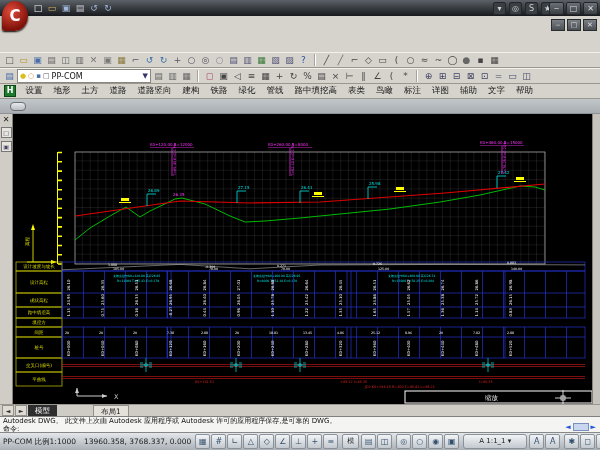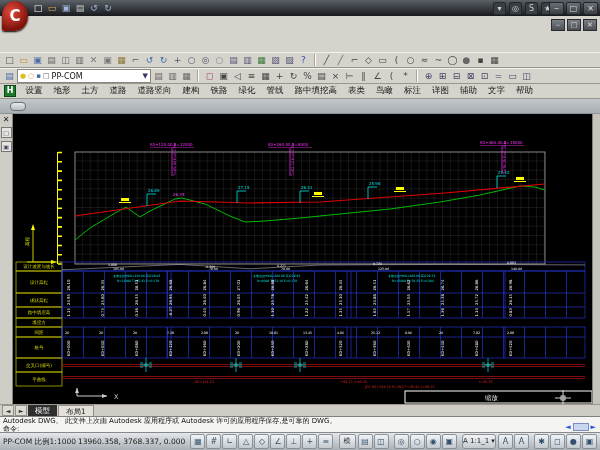--- a/index.html
+++ b/index.html
@@ -57,37 +57,37 @@
   #dock .dx{font-size:8px;color:#222;line-height:8px;}
   #dock .di{width:9px;height:9px;border:1px solid #777;background:#e8e5de;font-size:6px;line-height:9px;text-align:center;color:#446;}
   #canvas{position:absolute;left:13px;top:0;}
   #rborder{position:absolute;right:0;top:0;width:7px;height:290px;background:#c6c3bc;border-left:1px solid #86837c;}
 
   
   #tabsbar{top:404px;height:12px;background:#cfccc5;border-top:1px solid #9a978f;padding-left:2px;gap:1px;}
   .navb{width:10px;height:9px;font-size:6px;line-height:9px;text-align:center;color:#333;background:#dedbd4;border:1px solid #93908a;}
   .mtab{font-size:7.5px;padding:0 7px;height:11px;line-height:11px;}
   .mtab.on{background:#2e2e2e;color:#fff;}
-  .mtab.off{background:#e4e1da;color:#222;border:1px solid #93908a;border-bottom:none;}
+  .mtab.off{background:#e4e1da;color:#222;border:1px solid #93908a;border-bottom:none;margin-left:35px;}
 
   
   #command{top:416px;height:16px;background:#f4f4f2;border-top:1px solid #808080;flex-direction:column;align-items:flex-start;justify-content:center;padding-left:3px;}
   #command .cline{font-size:7px;color:#111;line-height:8px;white-space:nowrap;}
   #cmdscroll{position:absolute;right:4px;bottom:1px;display:flex;gap:2px;align-items:center;}
   #cmdscroll .ar{color:#2255dd;font-size:7px;line-height:7px;}
   #cmdscroll .bx{width:14px;height:6px;background:#c9d6ef;border:1px solid #7a8fc0;}
 
   
   #statusbar{top:432px;height:18px;background:linear-gradient(#e3e7ea,#aab0b7);border-top:1px solid #888;padding:0 3px;gap:2px;}
   #statusbar .stext{font-size:7.5px;color:#1a1a1a;white-space:nowrap;}
-  #coords{}
+  #coords{margin-left:6px;}
   .stbtn{width:13px;height:13px;font-size:8px;line-height:13px;text-align:center;color:#33506e;background:linear-gradient(#f2f4f6,#c3c9cf);border:1px solid #8b9198;border-radius:2px;}
   .stgap{width:6px;}
   #modelbtn{font-size:7px;padding:0 4px;height:13px;line-height:13px;color:#222;background:linear-gradient(#f2f4f6,#c3c9cf);border:1px solid #8b9198;border-radius:2px;}
-  #annscale{font-size:7px;color:#222;padding:0 0;height:13px;line-height:13px;background:linear-gradient(#f2f4f6,#c3c9cf);border:1px solid #8b9198;border-radius:3px;white-space:nowrap;}
+  #annscale{font-size:7px;color:#222;padding:0 15px;height:13px;line-height:13px;background:linear-gradient(#f2f4f6,#c3c9cf);border:1px solid #8b9198;border-radius:3px;white-space:nowrap;}
 </style>
 </head>
 <body>
 
 <div id="app">
 
   <div id="applogo">C</div>
 
   <div class="bar" id="titlebar">
     <div id="qat">

